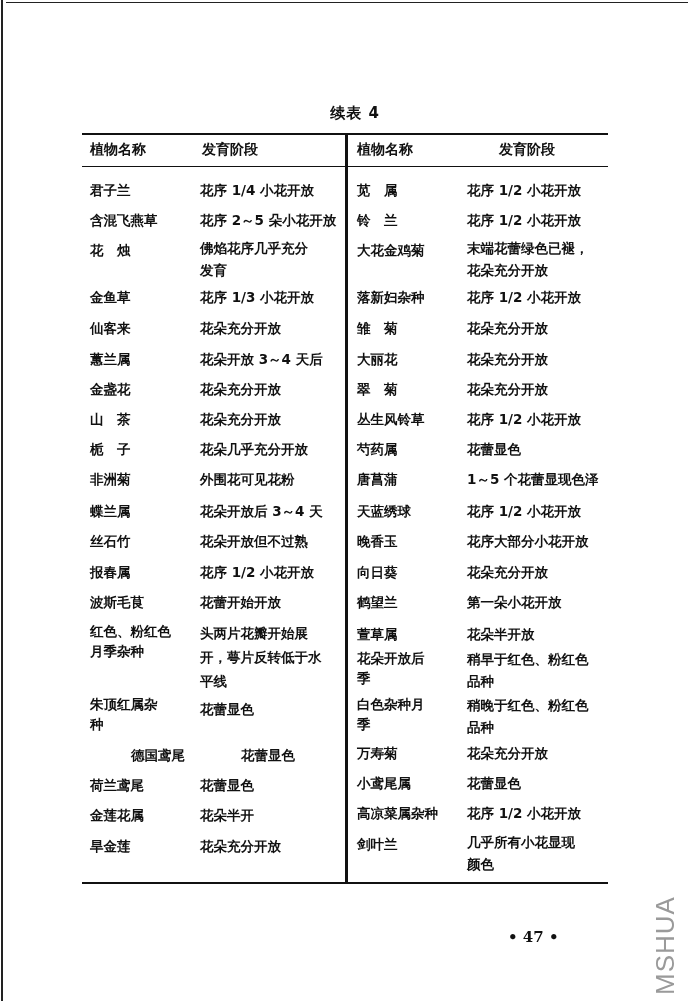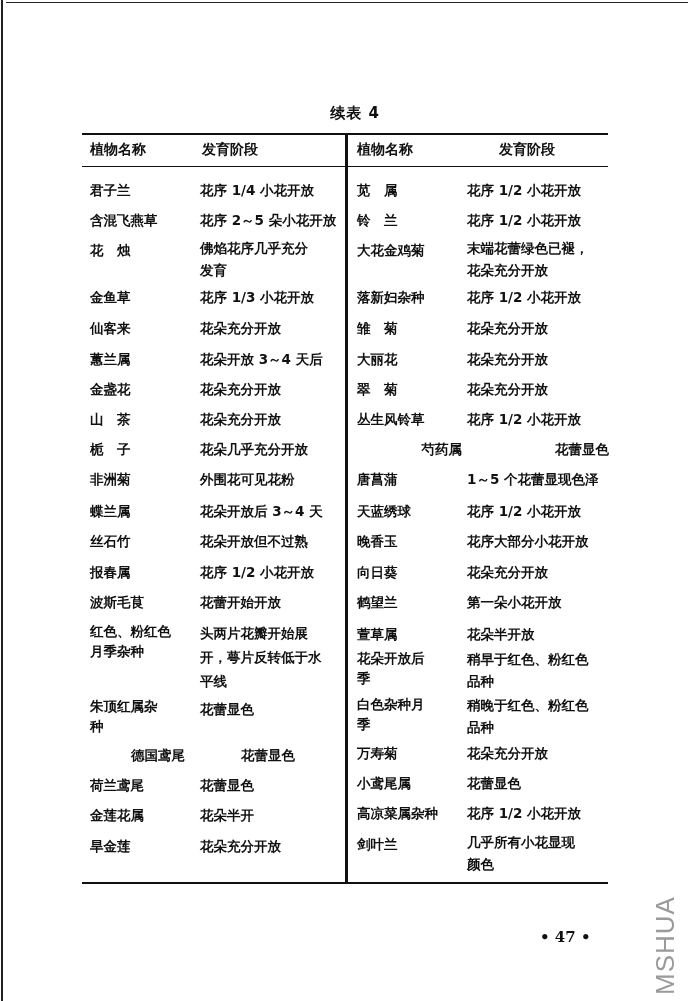--- a/index.html
+++ b/index.html
@@ -25,21 +25,21 @@
   .head-name { position: absolute; left: 8px; }
   .head-stage { position: absolute; left: 120px; }
   .half.right .head-name { left: 6px; }
   .half.right .head-stage { left: 148px; }
   .rows { position: absolute; top: 44px; left: 0; width: 260px; }
   .row { position: relative; font-size: 13.5px; font-weight: bold; line-height: 26px; }
   .cell-name { position: absolute; left: 8px; width: 105px; white-space: pre-wrap; }
   .cell-stage { position: absolute; left: 118px; width: 142px; white-space: pre-wrap; }
   .half.right .cell-name { left: 6px; }
   .half.right .cell-stage { left: 116px; }
-  .page-number { position: absolute; left: 540px; top: 928px; font-size: 15px; font-family: "DejaVu Serif", serif; font-weight: bold; }
+  .page-number { position: absolute; left: 508px; top: 928px; font-size: 15px; font-family: "DejaVu Serif", serif; font-weight: bold; }
   .watermark {
     position: absolute; left: 650px; top: 885px; width: 30px; height: 110px;
     color: #9a9a9a; font-size: 26px; font-family: "Liberation Sans", sans-serif;
     writing-mode: vertical-rl; transform: rotate(180deg); letter-spacing: 1px;
   }
 </style>
 </head>
 <body>
 
 <div class="page-border-top"></div>
@@ -117,21 +117,21 @@
           <span class="cell-stage">花蕾开始开放</span>
         </div>
         <div class="row" style="height: 75px;">
           <span class="cell-name" style="line-height: 20px;">红色、粉红色
 月季杂种</span>
           <span class="cell-stage" style="line-height: 24px;">头两片花瓣开始展
 开，萼片反转低于水
 平线</span>
         </div>
         <div class="row" style="height: 46px;">
-          <span class="cell-name" style="line-height: 20px;">朱顶红属杂
+          <span class="cell-name" style="line-height: 20px; font-family: Liberation Mono, monospace;">朱顶红属杂
 种</span>
           <span class="cell-stage">花蕾显色</span>
         </div>
         <div class="row" style="height: 30px; margin-left: 41px;">
           <span class="cell-name">德国鸢尾</span>
           <span class="cell-stage">花蕾显色</span>
         </div>
         <div class="row" style="height: 30px;">
           <span class="cell-name">荷兰鸢尾</span>
           <span class="cell-stage">花蕾显色</span>
@@ -179,21 +179,21 @@
           <span class="cell-stage">花朵充分开放</span>
         </div>
         <div class="row" style="height: 30px;">
           <span class="cell-name">翠　菊</span>
           <span class="cell-stage">花朵充分开放</span>
         </div>
         <div class="row" style="height: 30px;">
           <span class="cell-name">丛生风铃草</span>
           <span class="cell-stage">花序 1/2 小花开放</span>
         </div>
-        <div class="row" style="height: 30px; text-align: right;">
+        <div class="row" style="height: 30px;">
           <span class="cell-name">芍药属</span>
           <span class="cell-stage">花蕾显色</span>
         </div>
         <div class="row" style="height: 32px;">
           <span class="cell-name">唐菖蒲</span>
           <span class="cell-stage">1～5 个花蕾显现色泽</span>
         </div>
         <div class="row" style="height: 30px;">
           <span class="cell-name">天蓝绣球</span>
           <span class="cell-stage">花序 1/2 小花开放</span>

